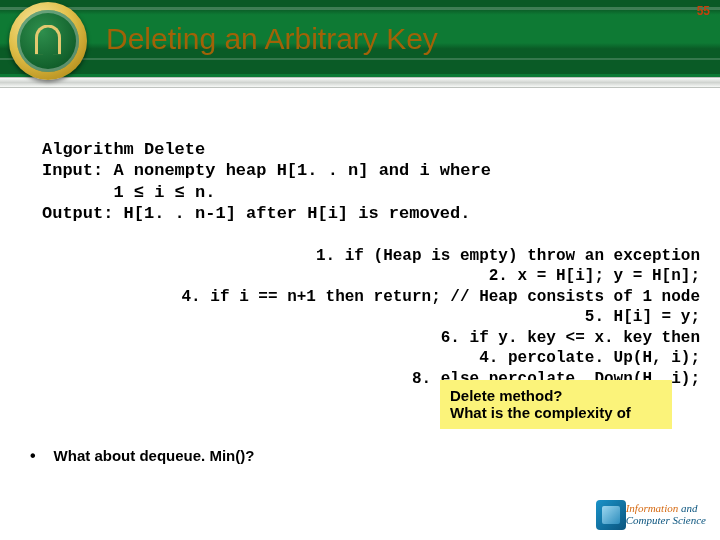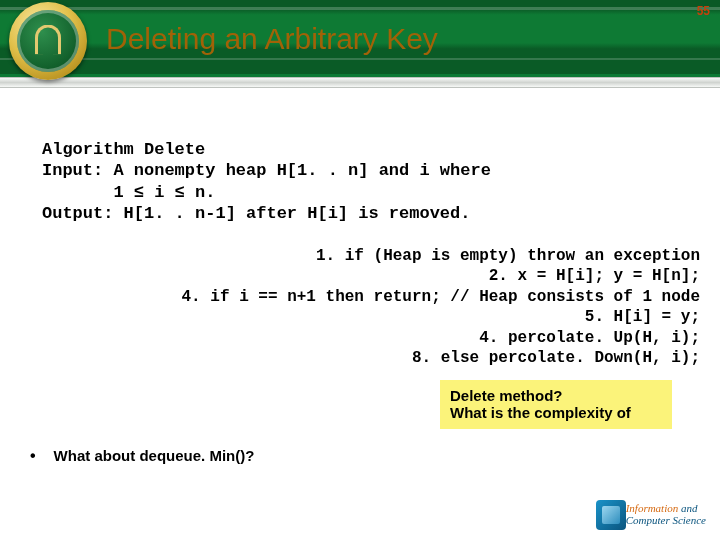--- a/index.html
+++ b/index.html
@@ -145,20 +145,21 @@
     <div>Input: A nonempty heap H[1. . n] and i where</div>
     <div style="white-space:pre;">       1 ≤ i ≤ n.</div>
     <div>Output: H[1. . n-1] after H[i] is removed.</div>
   </div>
 
   <div class="algo-steps">
     <div>1. if (Heap is empty) throw an exception</div>
     <div>2. x = H[i]; y = H[n];</div>
     <div>4. if i == n+1 then return; // Heap consists of 1 node</div>
     <div>5. H[i] = y;</div>
+    <div>6. if y. key &lt;= x. key then</div>
     <div>4.  percolate. Up(H, i);</div>
     <div>8. else percolate. Down(H, i);</div>
   </div>
 </div>
 
 <div class="callout">
   <div>Delete method?</div>
   <div>What is the complexity of</div>
 </div>
 

